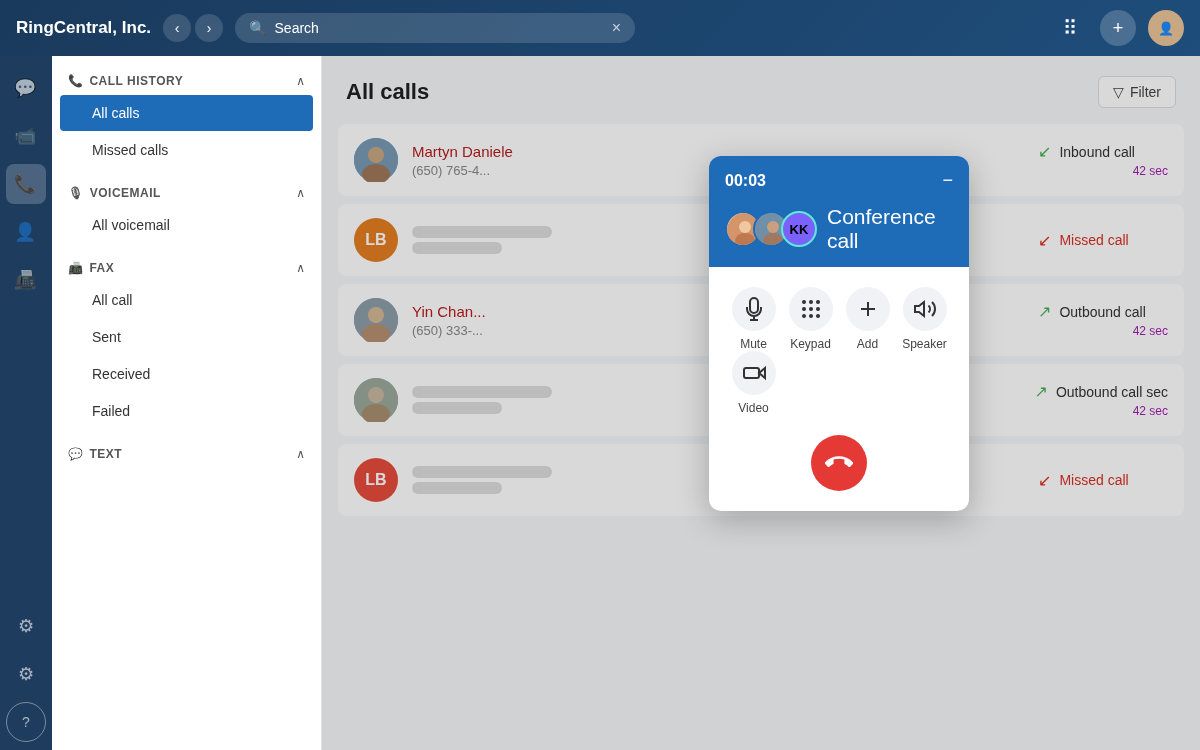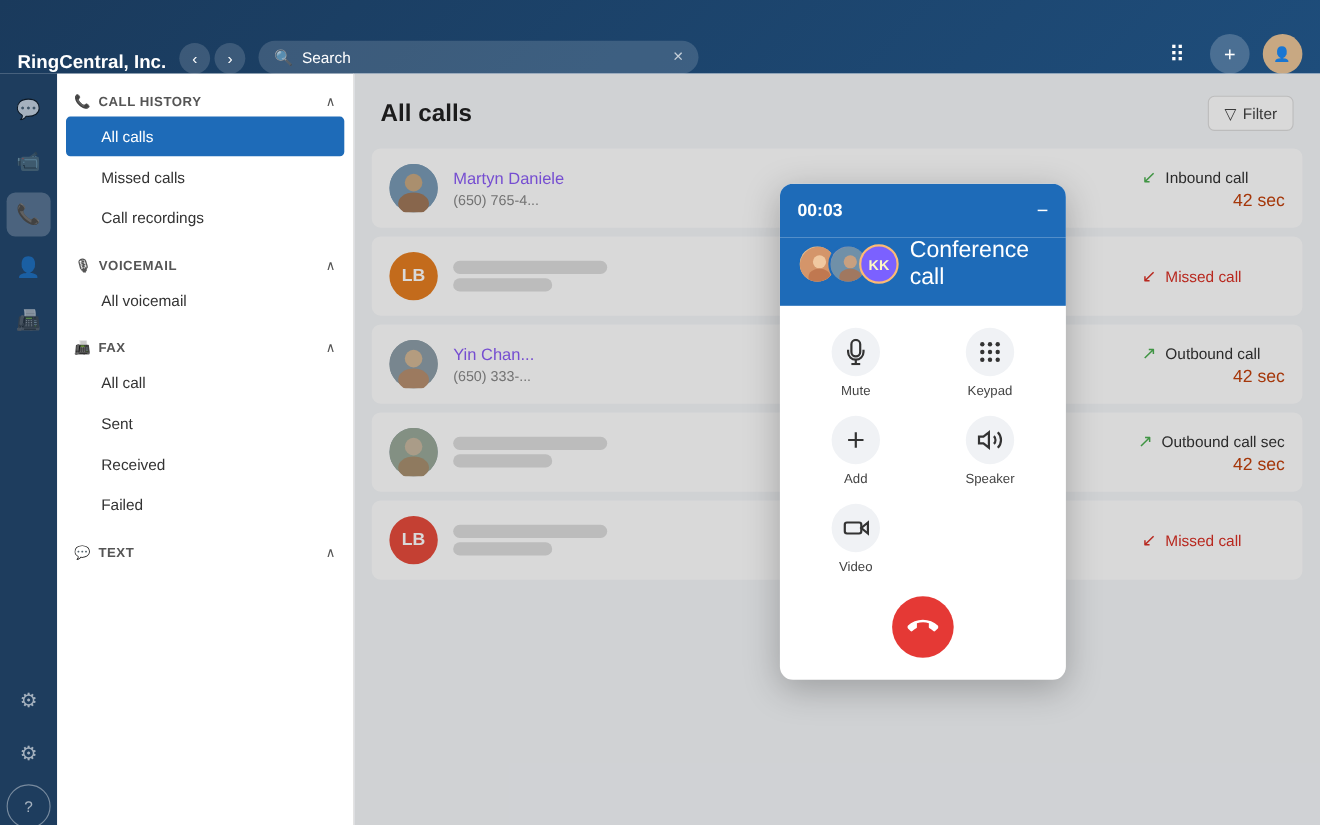--- a/index.html
+++ b/index.html
@@ -1,23 +1,23 @@
 <!DOCTYPE html>
 <html><head>
   <meta charset="utf-8">
   <style>
     * { box-sizing: border-box; margin: 0; padding: 0; }
     body { font-family: -apple-system, BlinkMacSystemFont, 'Segoe UI', sans-serif; width: 1200px; height: 750px; overflow: hidden; background: #f0f2f5; }
 
     
     .topbar {
-      height: 67px;
+      height: 56px;
       background: linear-gradient(135deg, #1a3a5c 0%, #1e4d7b 100%);
       display: flex;
-      align-items: flex-end;
+      align-items: center;
       padding: 0 16px;
       gap: 12px;
     }
     .app-title {
       color: white;
       font-size: 17px;
       font-weight: 600;
       white-space: nowrap;
     }
     .nav-arrows {
@@ -166,27 +166,27 @@
       border-radius: 50%;
       flex-shrink: 0;
       display: flex;
       align-items: center;
       justify-content: center;
       font-size: 16px;
       font-weight: bold;
       color: white;
     }
     .call-info { flex: 1; }
-    .call-name { font-size: 15px; font-weight: 500; color: #8b5cf6; }
+    .call-name { font-size: 15px; font-weight: 500; color: #b91c1c; }
     .call-number { font-size: 13px; color: #888; margin-top: 3px; }
     .call-type { display: flex; align-items: center; gap: 8px; font-size: 14px; }
     .call-type.inbound { color: #333; }
     .call-type.outbound { color: #333; }
     .call-type.missed { color: #d93025; }
-    .call-duration { font-size: 16px; color: #c2410c; margin-top: 3px; }
+    .call-duration { font-size: 12px; color: #a21caf; margin-top: 3px; }
     .call-right { text-align: right; min-width: 130px; }
 
     
     .modal-backdrop {
       position: absolute;
       top: 0; left: 0; right: 0; bottom: 0;
       background: rgba(0,0,0,0.15);
       z-index: 10;
     }
 
@@ -218,36 +218,35 @@
       padding: 0 16px 14px;
       display: flex;
       align-items: center;
       gap: 10px;
     }
     .participant-avatars { display: flex; }
     .p-avatar-letter {
       width: 36px;
       height: 36px;
       border-radius: 50%;
-      border: 2px solid #fdba74;
+      border: 2px solid #5eead4;
       margin-left: -8px;
       background: #7b61ff;
       display: flex;
       align-items: center;
       justify-content: center;
-      color: #fef9c3;
+      color: #000000;
       font-size: 13px;
       font-weight: bold;
     }
     .call-label { color: white; font-size: 21px; font-weight: 400; }
     .call-card-body { padding: 20px 16px; }
     .call-controls-grid {
       display: grid;
-      grid-template-columns: repeat(2, 1fr);
-      gap: 16px;
+      grid-template-columns: repeat(4, 1fr);
       margin-bottom: 20px;
     }
     .ctrl-btn {
       display: flex;
       flex-direction: column;
       align-items: center;
       gap: 6px;
       background: none;
       border: none;
       cursor: pointer;
@@ -327,23 +326,20 @@
         <span>CALL HISTORY</span>
       </span>
       <button style="background:none;border:none;cursor:pointer;color:#555;font-size:12px;">∧</button>
     </div>
     <div class="sidebar-item active">
       <span>All calls</span>
     </div>
     <div class="sidebar-item">
       <span>Missed calls</span>
     </div>
-    <div class="sidebar-item">
-      <span>Call recordings</span>
-    </div>
 
     <div class="sidebar-section-header" style="margin-top:8px;">
       <span style="display:flex;align-items:center;gap:6px;">
         <span>🎙</span>
         <span>VOICEMAIL</span>
       </span>
       <button style="background:none;border:none;cursor:pointer;color:#555;font-size:12px;">∧</button>
     </div>
     <div class="sidebar-item">
       <span>All voicemail</span>

